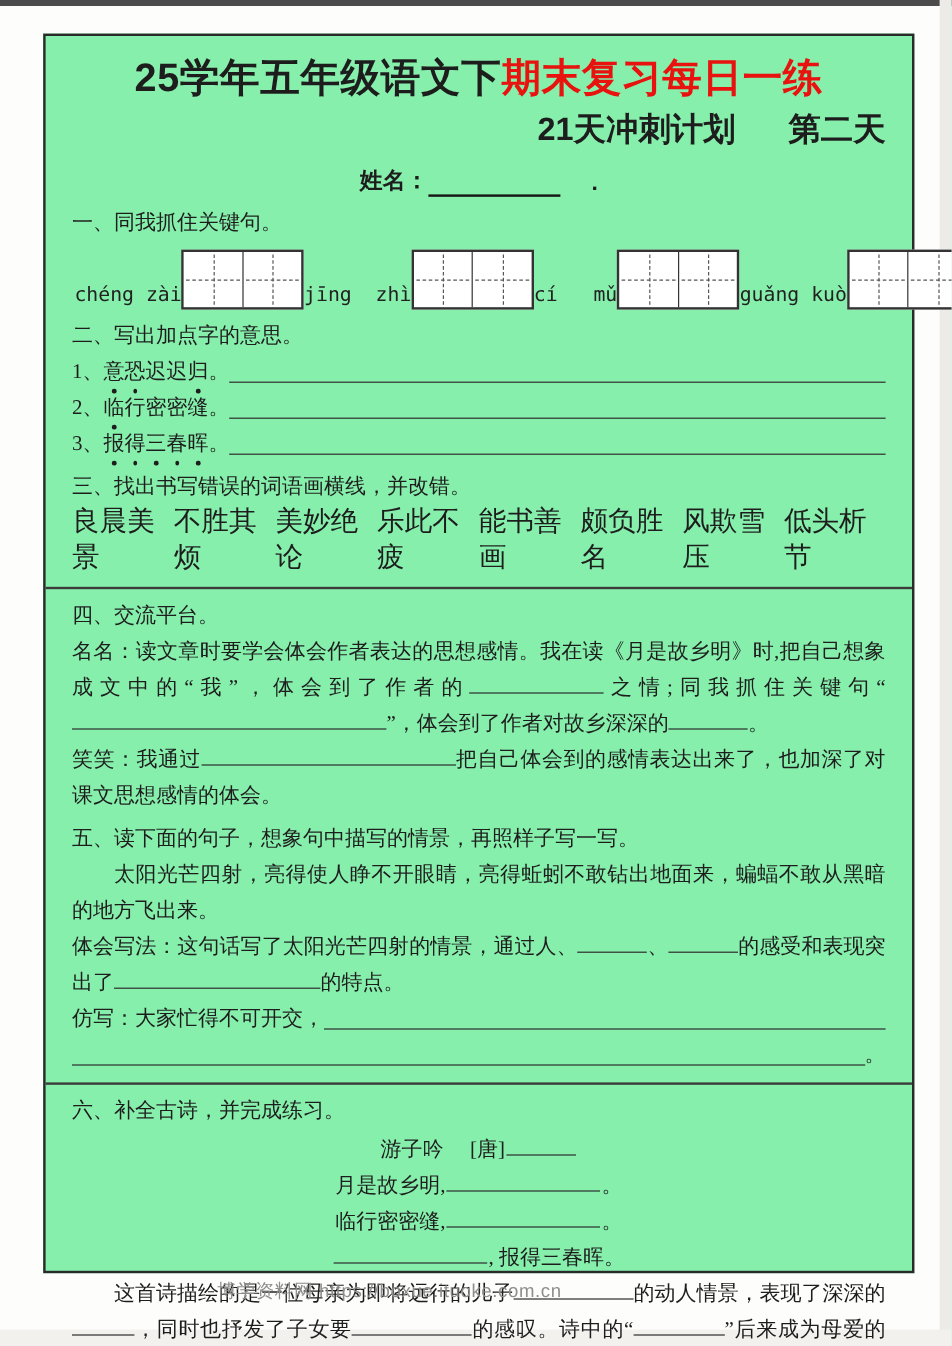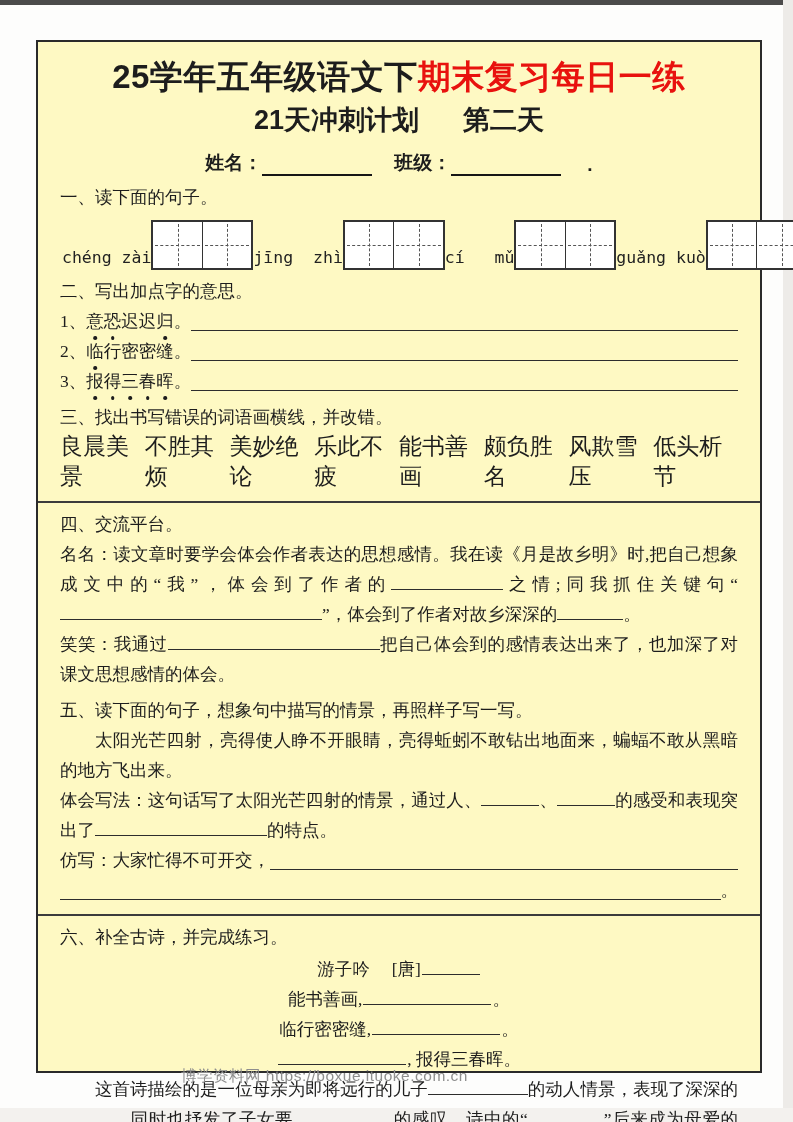--- a/index.html
+++ b/index.html
@@ -10,33 +10,33 @@
     background:#fdfdfc;
     font-family:"Liberation Serif","DejaVu Serif",serif;
     color:#1d1d1d;
     overflow:hidden;
   }
   .scan-top { position:absolute; top:0; left:0; right:0; height:5px; background:#4b4b4b; }
   .scan-right { position:absolute; top:0; right:0; width:10px; bottom:0; background:#edebe8; }
   .scan-bottom { position:absolute; left:0; right:0; bottom:0; height:14px; background:#f3f1ee; }
 
   .frame {
-    position:absolute; left:36px; top:40px; width:726px; height:1033px;
-    border:2.5px solid #2a2a2a; background:#fef9c3;
+    position:absolute; left:36px; top:28px; width:726px; height:1033px;
+    border:2.5px solid #2a2a2a; background:#86efac;
     padding:10px 22px 0 22px;
   }
 
   .hei { font-family:"Liberation Sans","DejaVu Sans",sans-serif; }
 
   .title {
     text-align:center; font-size:33px; font-weight:800; letter-spacing:.5px;
     line-height:42px; margin-top:4px; white-space:nowrap;
   }
   .subtitle {
-    text-align:center; font-size:27px; font-weight:800; line-height:36px; margin-top:4px;
+    text-align:right; font-size:27px; font-weight:800; line-height:36px; margin-top:4px;
   }
   .subtitle .gap { display:inline-block; width:44px; }
 
   .info-row {
     display:flex; align-items:flex-end; justify-content:center;
     margin-top:8px; height:30px; font-size:19px; font-weight:700;
   }
   .info-row .fld { display:flex; align-items:flex-end; margin-right:22px;margin-top:40px; }
   .info-row .fld:last-of-type { margin-right:0; }
   .fld-blank { display:inline-block; width:110px; border-bottom:2px solid #161616; height:24px; }
@@ -106,28 +106,24 @@
 
   <div class="title hei"><span>25学年五年级语文下</span><span style="color: rgb(232, 18, 14);">期末复习每日一练</span></div>
 
   <div class="subtitle hei"><span>21天冲刺计划</span><span class="gap"></span><span>第二天</span></div>
 
   <div class="info-row hei">
       <span class="fld">
         <span>姓名：</span>
         <span class="fld-blank"></span>
       </span>
-      <span class="fld">
-        <span>班级：</span>
-        <span class="fld-blank"></span>
-      </span>
       <span class="info-period">.</span>
     </div>
 
-  <div class="sec-head">一、读下面的句子。</div>
+  <div class="sec-head">一、同我抓住关键句。</div>
   <div class="py-row">
       <div class="py-col">
         <span class="py-label">chéng zài</span>
         <div class="tian">
           <div class="cell"></div>
           <div class="cell"></div>
         </div>
       </div>
       <div class="py-col">
         <span class="py-label">jīng  zhì</span>
@@ -213,21 +209,21 @@
         <span class="blank fill"></span>
         <span>。</span>
       </div>
     </div>
 
   <div class="divider"></div>
 
   <div class="sec-head">六、补全古诗，并完成练习。</div>
   <div class="poem">
       <div class="poem-line"><span>游子吟</span><span class="poem-gap"></span><span>[唐]</span><span class="blank" style="width: 58px;"></span></div>
-      <div class="poem-line"><span>能书善画,</span><span class="blank" style="width: 128px;"></span><span>。</span></div>
+      <div class="poem-line"><span>月是故乡明,</span><span class="blank" style="width: 128px;"></span><span>。</span></div>
       <div class="poem-line"><span>临行密密缝,</span><span class="blank" style="width: 128px;"></span><span>。</span></div>
       <div class="poem-line"><span class="blank" style="width: 128px;"></span><span>, 报得三春晖。</span></div>
     </div>
   <div class="par indent"><span>这首诗描绘的是一位母亲为即将远行的儿子</span><span class="blank" style="width: 100px;"></span><span>的动人情景，表现了深深的</span><span class="blank" style="width: 52px;"></span><span>，同时也抒发了子女要</span><span class="blank" style="width: 100px;"></span><span>的感叹。诗中的“</span><span class="blank" style="width: 76px;"></span><span>”后来成为母爱的代名词。</span></div>
 
 </div>
 
 <div class="footer">博学资料网 https://boxue.ituoke.com.cn</div>
 
 </body></html>

